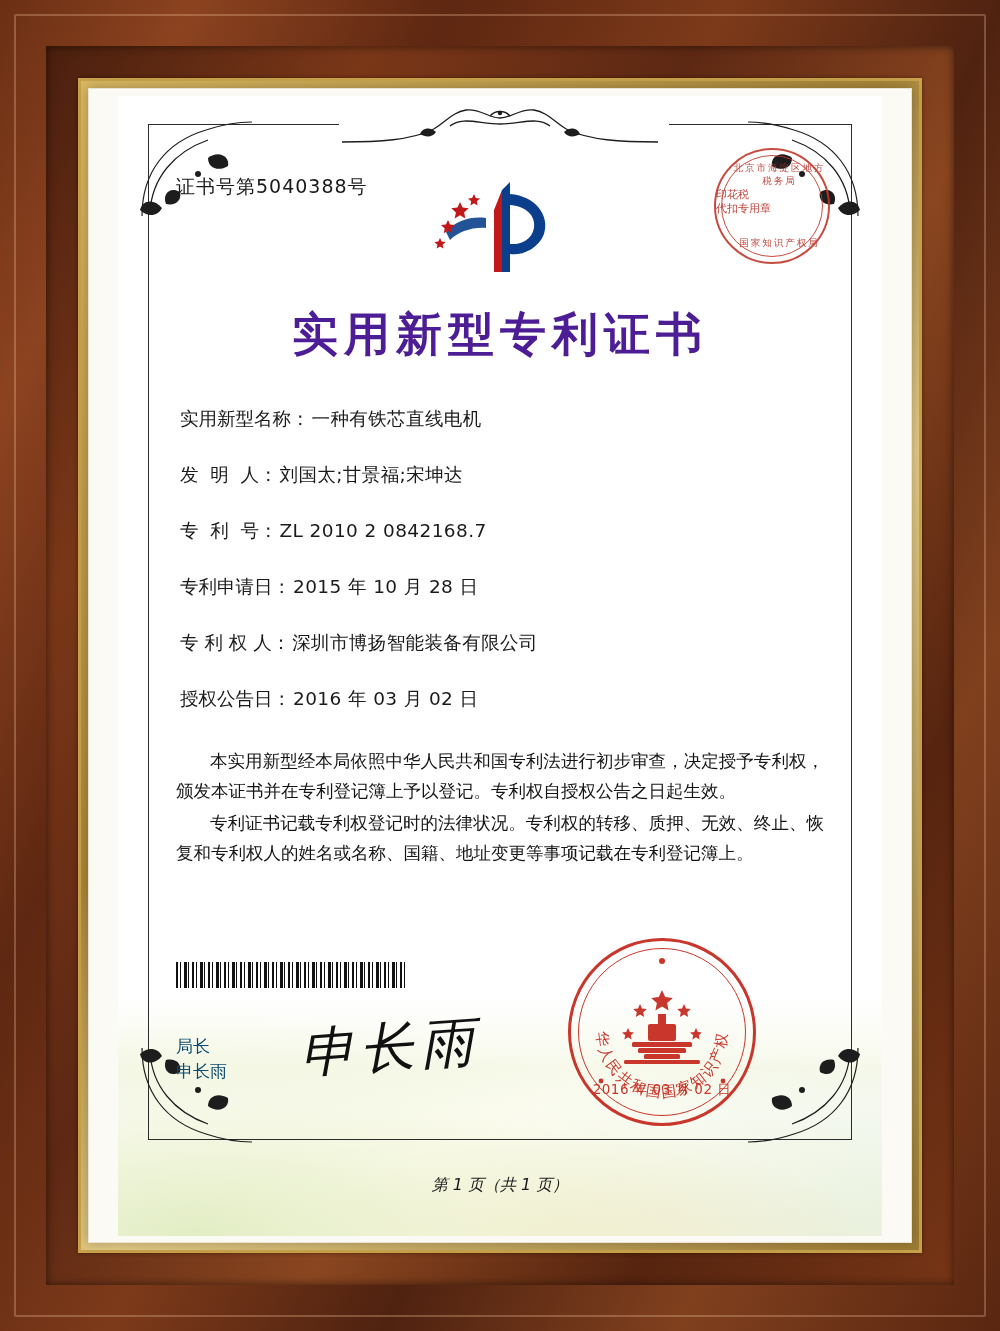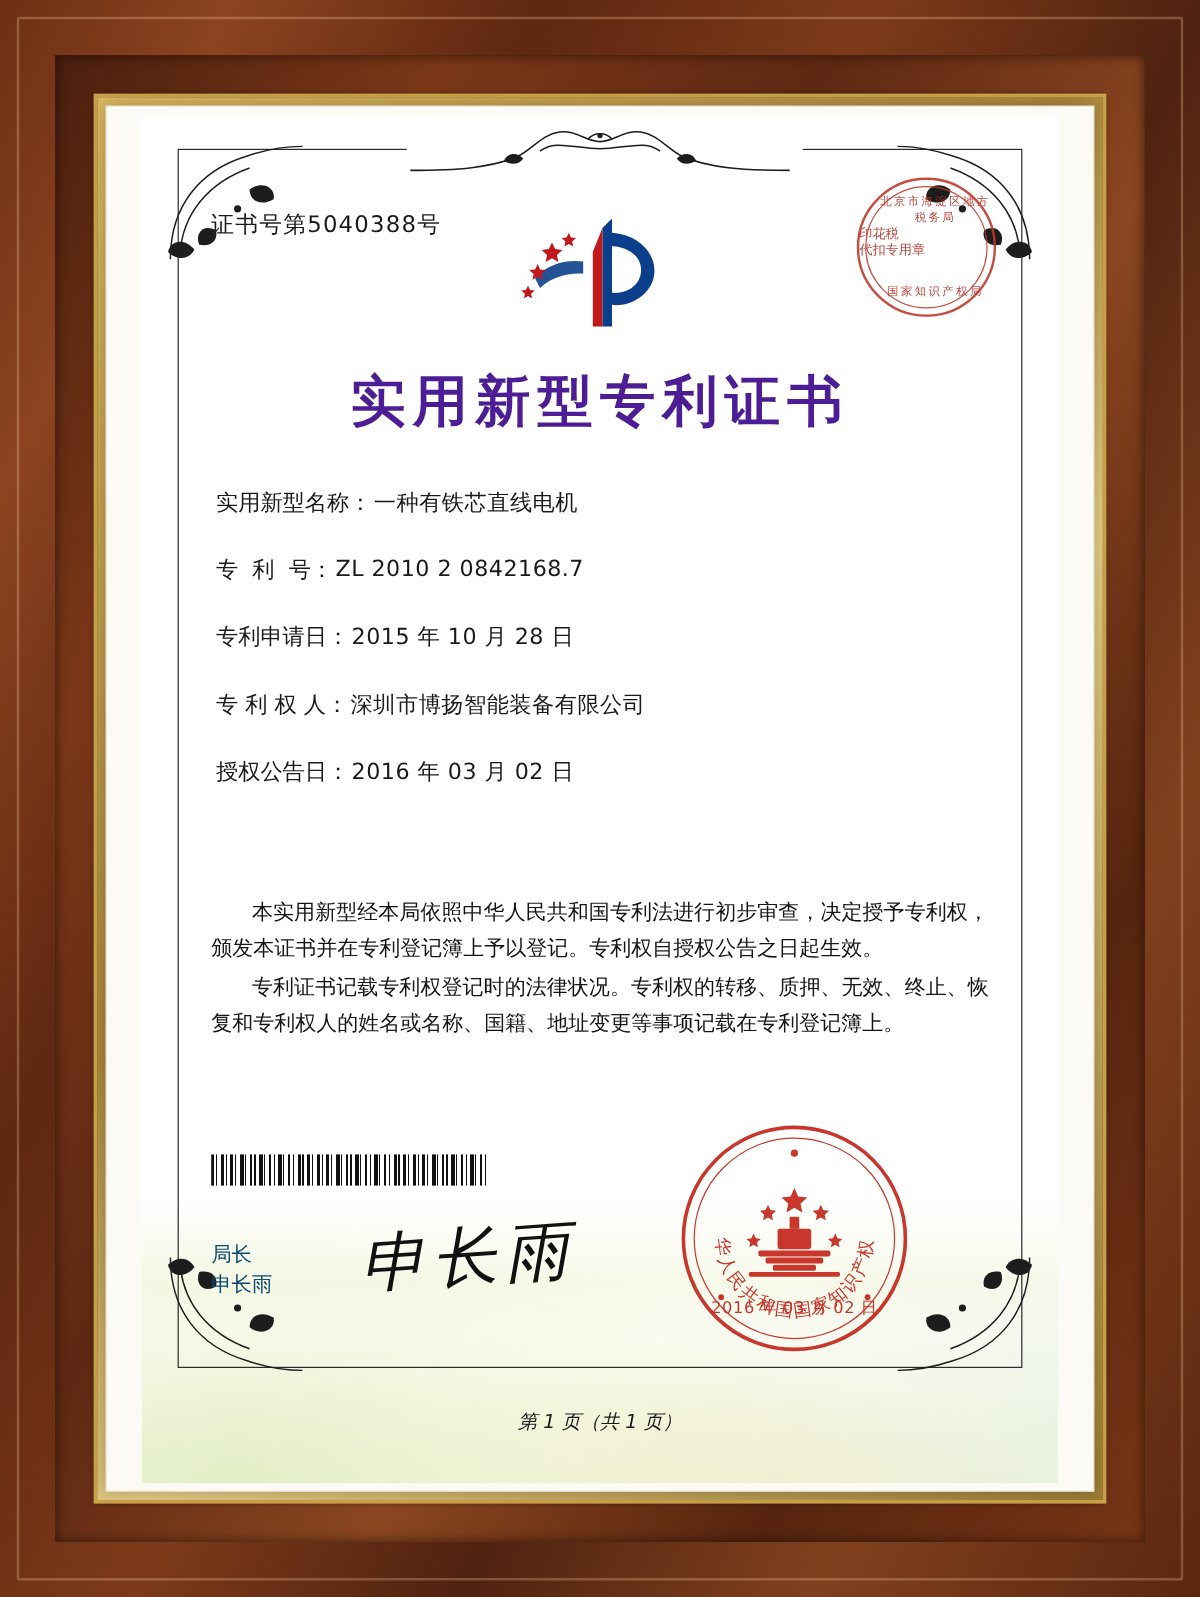--- a/index.html
+++ b/index.html
@@ -390,20 +390,24 @@
     </div>
     <div class="arc-bot">国家知识产权局</div>
   </div>
 
   <div class="title">实用新型专利证书</div>
 
   <div class="fields">
     <div class="field-row">
       <span class="field-label">实用新型名称：</span>
       <span class="field-value">一种有铁芯直线电机</span>
+    </div>
+    <div class="field-row">
+      <span class="field-label">发  明  人：</span>
+      <span class="field-value">刘国太;甘景福;宋坤达</span>
     </div>
     <div class="field-row">
       <span class="field-label">专  利  号：</span>
       <span class="field-value">ZL 2010 2 0842168.7</span>
     </div>
     <div class="field-row">
       <span class="field-label">专利申请日：</span>
       <span class="field-value">2015 年 10 月 28 日</span>
     </div>
     <div class="field-row">

